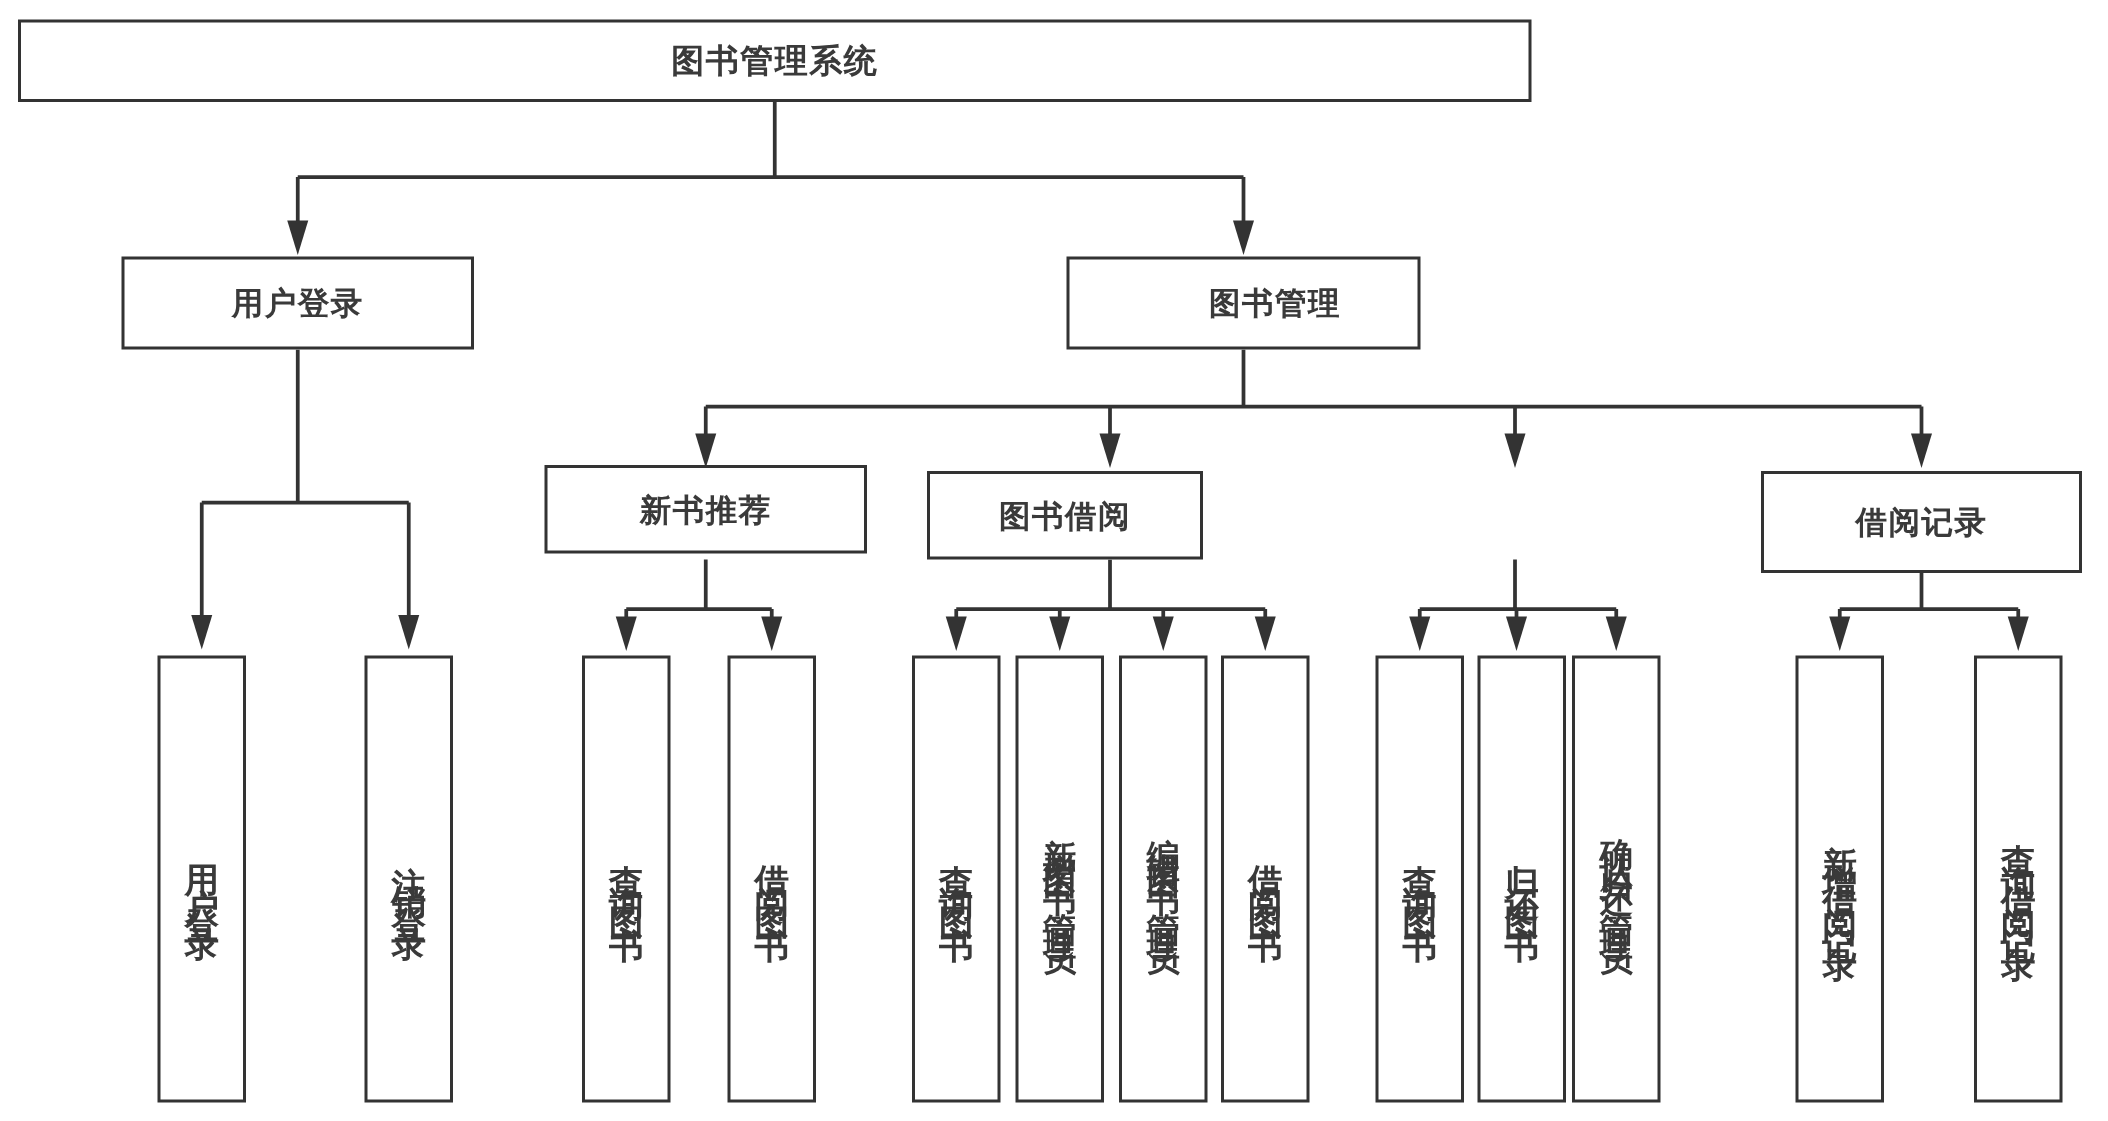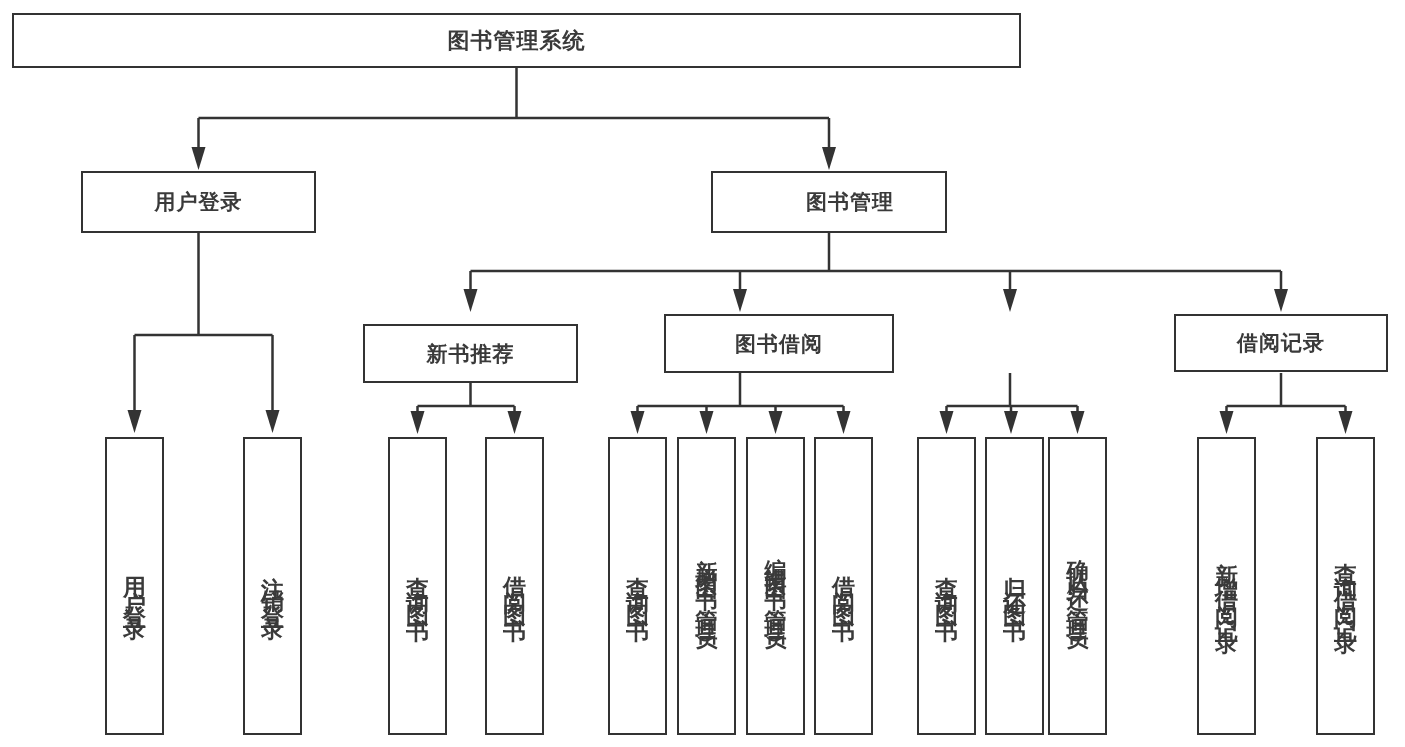--- a/index.html
+++ b/index.html
@@ -34,24 +34,24 @@
     color: #3a3a3a;
     font-size: 21px;
     letter-spacing: 1px;
     white-space: nowrap;
     font-weight: bold;
   }
   
   .root-box   { left: 12px;   top: 13px;  width: 1009px; height: 55px; font-size: 22px; }
   .lvl2-a     { left: 81px;   top: 171px; width: 235px;  height: 62px; }
   .lvl2-b     { left: 711px;  top: 171px; width: 236px;  height: 62px; padding-left: 42px; }
-  .lvl3-a     { left: 363px;  top: 324px; width: 215px;  height: 59px; }
-  .lvl3-b     { left: 664px;  top: 314px; width: 230px;  height: 59px; }
+  .lvl3-a     { left: 363px;  top: 310px; width: 215px;  height: 59px; }
+  .lvl3-b     { left: 618px;  top: 314px; width: 184px;  height: 59px; }
   .lvl3-c     { left: 903px;  top: 314px; width: 214px;  height: 59px; }
-  .lvl3-d     { left: 1174px; top: 314px; width: 214px;  height: 58px; }
+  .lvl3-d     { left: 1174px; top: 314px; width: 214px;  height: 68px; }
   
   .leaf {
     top: 437px;
     width: 59px;
     height: 298px;
   }
   .leaf .vtext {
     writing-mode: vertical-rl;
     text-orientation: mixed;
     font-size: 23px;

